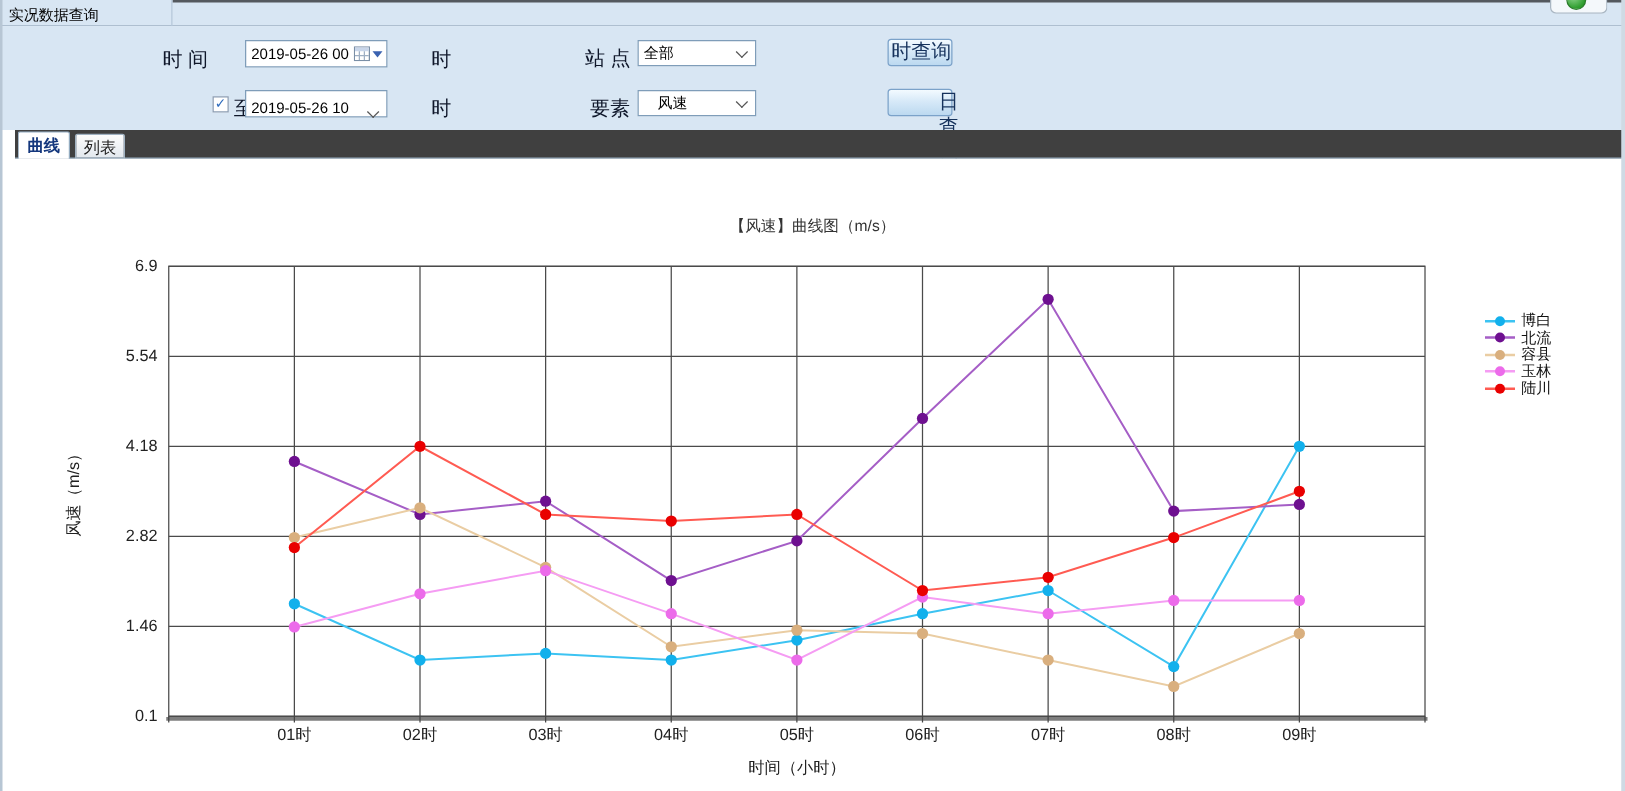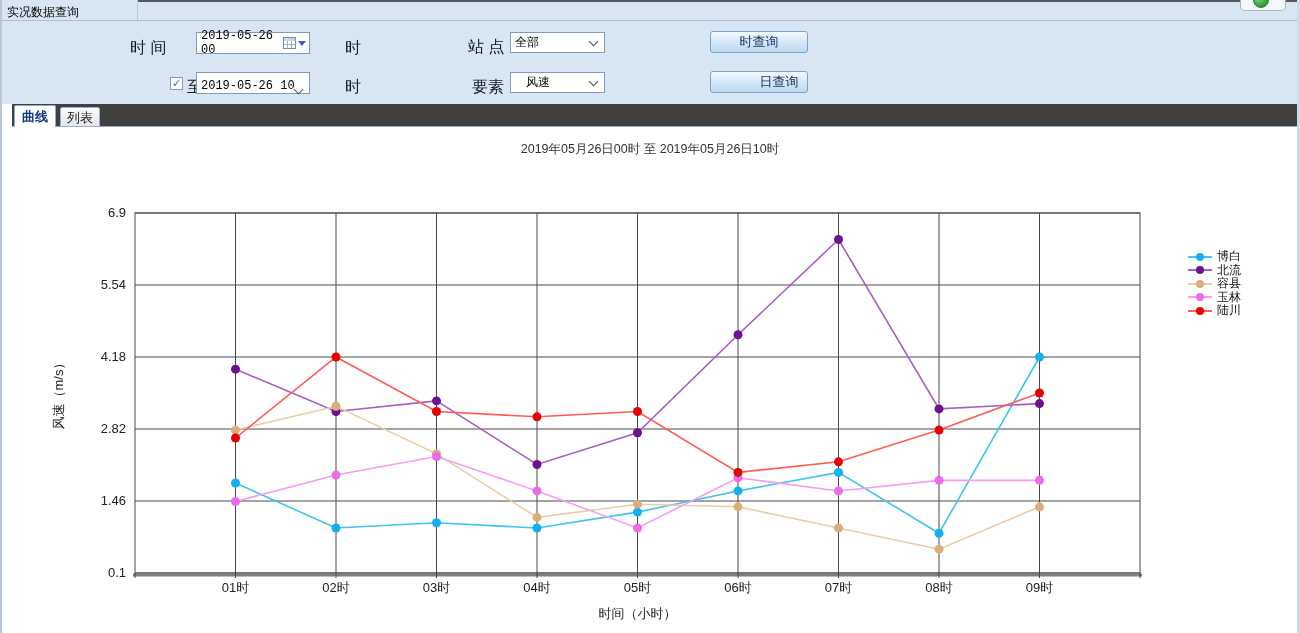--- a/index.html
+++ b/index.html
@@ -24,33 +24,33 @@
   .green-ball { position:absolute; left:1253px; top:-8px; width:16px; height:16px;
     border-radius:50%; background:radial-gradient(circle at 35% 30%, #90d690, #2f9e2f 70%);
     border:1px solid #2b7c2b; }
 
   
   .query-panel { position:absolute; left:0; top:21px; width:100%; height:83px; background:#d8e6f3; }
   .flabel { position:absolute; font-size:16px; color:#0f172a; white-space:pre; }
   .date-box { position:absolute; width:114px; height:22px; background:#fff;
     border:1px solid #7f9db9; font-size:12px; color:#000;
     display:flex; align-items:center; padding-left:4px; }
-  .date-box .val { flex:1;font-family:Liberation Mono, monospace; }
+  .date-box .val { flex:1; }
   .cal-icon { width:13px; height:12px; margin-right:2px; }
   .tri-down { width:0; height:0; border-left:4px solid transparent; border-right:4px solid transparent;
     border-top:5px solid #3a62b0; margin-right:3px; }
   .chev { width:7px; height:7px; border-left:1px solid #555; border-bottom:1px solid #555;
     transform:rotate(-45deg); margin:-3px 7px 0 0; }
   .select-box { position:absolute; width:95px; height:21px; background:#fff;
     border:1px solid #7f9db9; font-size:12px; color:#000;
     display:flex; align-items:center; padding-left:4px; }
   .select-box .val { flex:1; }
-  .btn { position:absolute; width:98px; height:22px; border:1px solid #7ba2c9; border-radius:3px;
+  .btn { position:absolute; width:52px; height:22px; border:1px solid #7ba2c9; border-radius:3px;
     background:linear-gradient(#f3faff, #d7e9f8 45%, #bcd9f0);
-    font-size:13px; color:#16325c; text-align:center; line-height:20px; cursor:pointer; }
+    font-size:16px; color:#16325c; text-align:right; line-height:20px; cursor:pointer; }
   .checkbox { position:absolute; width:13px; height:13px; background:#fff; border:1px solid #8a9cb2;
     font-size:11px; line-height:11px; text-align:center; color:#2d6bbd; font-weight:bold; }
 
   
   .tab-strip { position:absolute; left:12px; top:104px; width:100%; height:23px;
     background:#404040; border-bottom:1px solid #93abc0; }
   .tab { position:absolute; font-size:13px; text-align:center; cursor:pointer; }
   .tab.active { left:2px; top:1px; width:42px; height:22px; background:#fff;
     border:1px solid #93abc0; border-bottom:none; border-radius:2px 2px 0 0;
     font-weight:bold; color:#14377d; line-height:21px; z-index:2; }
@@ -128,21 +128,21 @@
 
     <div class="btn" style="left:710px; top:50px;padding-left:40px;">日查询</div>
   </div>
 
   <div class="tab-strip">
     <div class="tab active">曲线</div>
     <div class="tab inactive">列表</div>
   </div>
 
   <div class="content"></div>
-  <div class="chart-title">2019年05月26日00时 至 2019年05月26日10时</div>
+  <div class="chart-subtitle">【风速】曲线图（m/s）</div>
   <svg id="chart-svg" width="1300" height="438">
       <g stroke="#4a4a4a" stroke-width="1">
         <line x1="135" x2="1140" y1="378" y2="378"></line>
         <line x1="135" x2="1140" y1="306" y2="306"></line>
         <line x1="135" x2="1140" y1="234" y2="234"></line>
         <line x1="135" x2="1140" y1="162.00000000000003" y2="162.00000000000003"></line>
         <line x1="135" x2="1140" y1="90.00000000000001" y2="90.00000000000001"></line>
         <line x1="135" x2="1140" y1="18" y2="18"></line>
         <line x1="235.5" x2="235.5" y1="18" y2="378"></line>
         <line x1="336" x2="336" y1="18" y2="378"></line>

